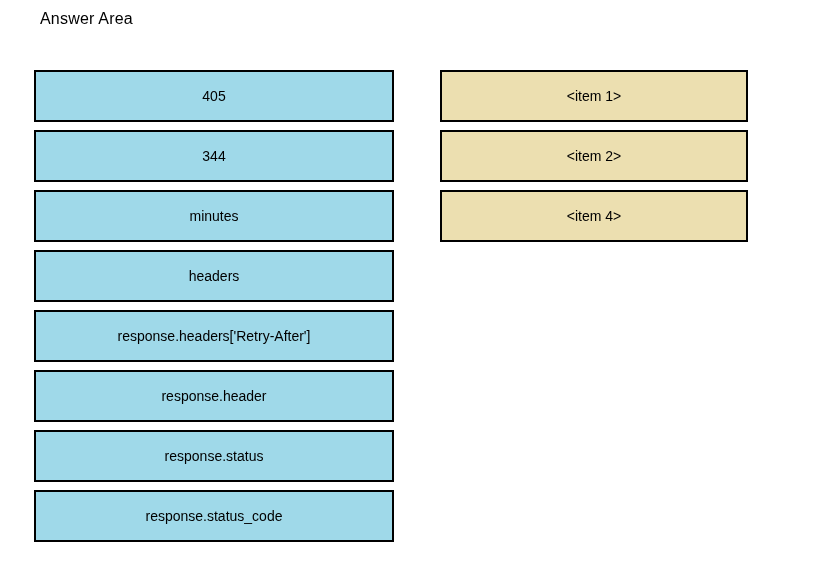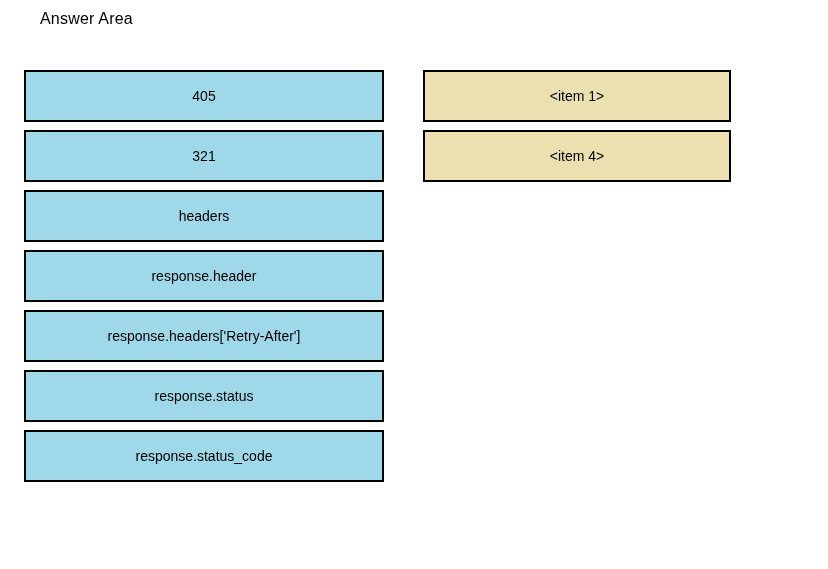--- a/index.html
+++ b/index.html
@@ -35,26 +35,26 @@
     width: 828px;
     height: 569px;
   }
 
   .column {
     position: absolute;
     top: 70px;
   }
 
   #source-column {
-    left: 24px;
+    left: 34px;
     width: 360px;
   }
 
   #target-column {
-    left: 423px;
+    left: 440px;
     width: 308px;
     border-radius: 15px;
   }
 
   .option-box {
     box-sizing: border-box;
     width: 100%;
     height: 52px;
     margin-bottom: 8px;
     border: 2px solid #000000;
@@ -87,44 +87,50 @@
 <div class="columns">
 
   <div id="page-title">Answer Area</div>
 
   <div id="source-column" class="column">
 
     <div class="option-box blue">
       <span>405</span>
     </div>
     <div class="option-box blue">
-      <span>321</span>
+      <span>344</span>
+    </div>
+    <div class="option-box blue">
+      <span>minutes</span>
     </div>
     <div class="option-box blue">
       <span>headers</span>
     </div>
     <div class="option-box blue">
-      <span>response.header</span>
+      <span>response.headers['Retry-After']</span>
     </div>
     <div class="option-box blue">
-      <span>response.headers['Retry-After']</span>
+      <span>response.header</span>
     </div>
     <div class="option-box blue">
       <span>response.status</span>
     </div>
     <div class="option-box blue">
       <span>response.status_code</span>
     </div>
 
   </div>
 
   <div id="target-column" class="column">
 
     <div class="option-box tan">
       <span>&lt;item 1&gt;</span>
     </div>
     <div class="option-box tan">
+      <span>&lt;item 2&gt;</span>
+    </div>
+    <div class="option-box tan">
       <span>&lt;item 4&gt;</span>
     </div>
 
   </div>
 
 </div>
 
 </body></html>

